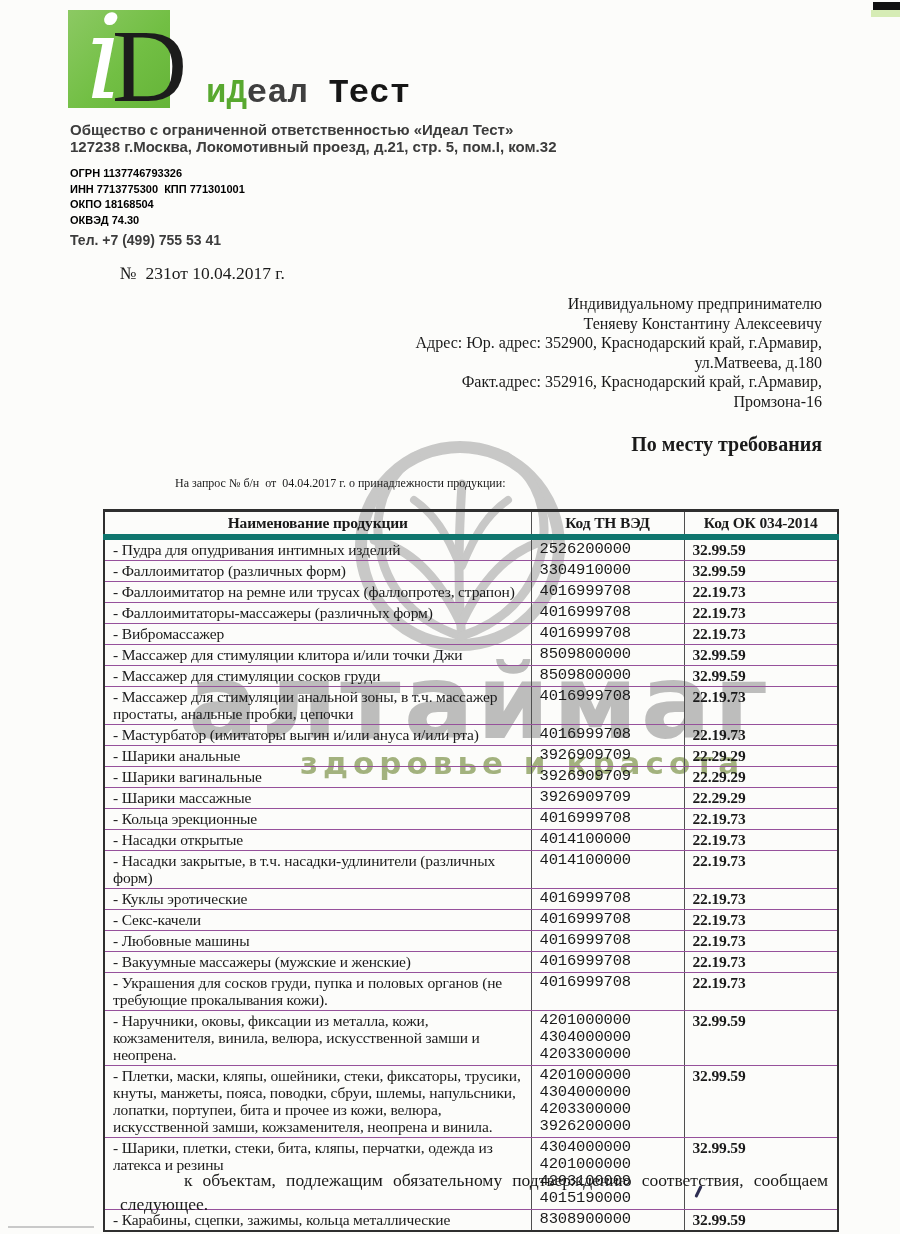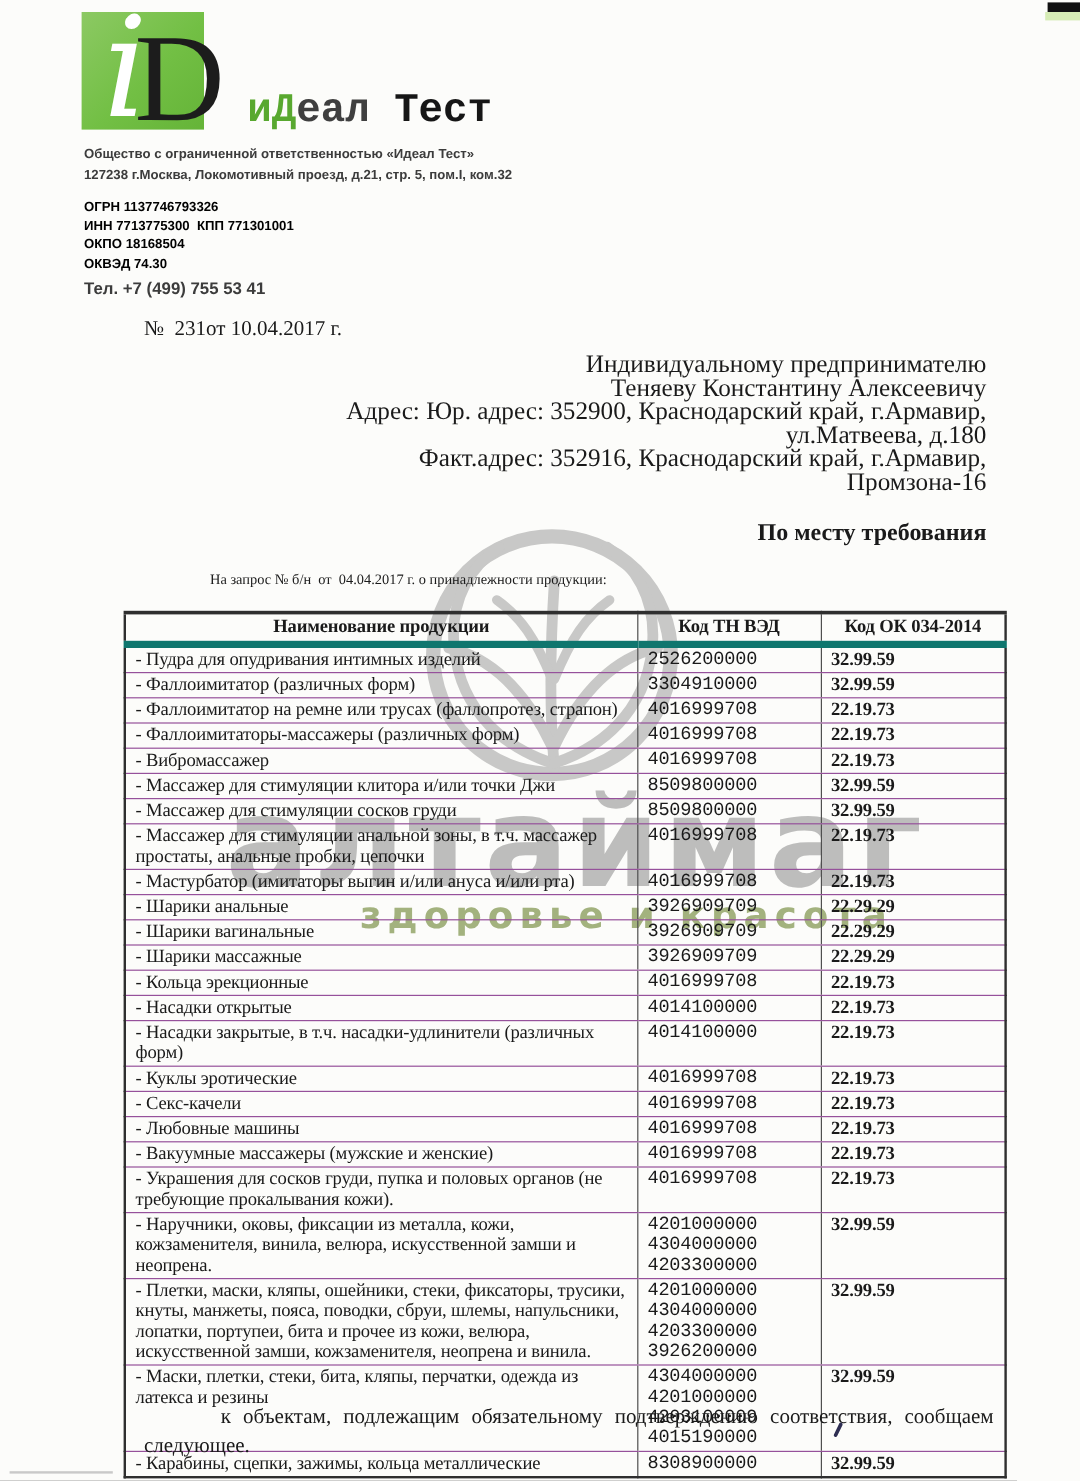--- a/index.html
+++ b/index.html
@@ -39,35 +39,35 @@
   .logo-word{
     left:206px;top:76px;font-family:Liberation Mono, monospace;
     font-weight:bold;font-size:34px;line-height:1;white-space:nowrap;z-index:3;
   }
   .logo-word .g{color:#58a82f;}
   .logo-word .m{color:#3f3f3f;}
   .logo-word .b{color:#161616;}
 
   .company-lines{
     left:70px;top:121px;font-family:"Liberation Sans",sans-serif;
-    font-weight:700;font-size:11px;line-height:17px;color:#3c3c3c;white-space:pre-wrap;
+    font-weight:700;font-size:15px;line-height:17px;color:#3c3c3c;white-space:pre-wrap;
   }
   .reg-lines{
     left:70px;top:166px;font-family:"Liberation Sans",sans-serif;
     font-weight:600;font-size:11px;line-height:15.5px;color:#000000;white-space:pre-wrap;
   }
   .phone{
     left:70px;top:232px;font-family:"Liberation Sans",sans-serif;
     font-weight:700;font-size:14px;color:#3c3c3c;
   }
 
   
   .number-line{left:120px;top:263px;font-size:17.5px;white-space:pre-wrap;}
   .recipient{
-    right:78px;top:294px;text-align:right;font-size:21px;line-height:19.5px;
+    right:78px;top:294px;text-align:right;font-size:16px;line-height:19.5px;
     white-space:pre-wrap;
   }
   .delivery-note{right:78px;top:433px;font-weight:bold;font-size:20px;}
   .intro{left:175px;top:476px;font-size:12px;white-space:pre-wrap;}
 
   
   .doc-table{left:103px;top:509px;}
   table.products{
     border-collapse:collapse;table-layout:fixed;width:734px;
     font-size:15.5px;line-height:17px;letter-spacing:-0.15px;
@@ -303,21 +303,21 @@
             <td>- Плетки, маски, кляпы, ошейники, стеки, фиксаторы, трусики, кнуты, манжеты, пояса, поводки, сбруи, шлемы, напульсники, лопатки, портупеи, бита и прочее из кожи, велюра, искусственной замши, кожзаменителя, неопрена и винила.</td>
             <td>
               <div class="code-line">4201000000</div>
               <div class="code-line">4304000000</div>
               <div class="code-line">4203300000</div>
               <div class="code-line">3926200000</div>
             </td>
             <td class="ok">32.99.59</td>
           </tr>
           <tr>
-            <td>- Маски, плетки, стеки, бита, кляпы, перчатки, одежда из латекса и резины</td>
+            <td>- Шарики, плетки, стеки, бита, кляпы, перчатки, одежда из латекса и резины</td>
             <td>
               <div class="code-line">4304000000</div>
               <div class="code-line">4201000000</div>
               <div class="code-line">4203100009</div>
               <div class="code-line">4015190000</div>
             </td>
             <td class="ok">32.99.59</td>
           </tr>
           <tr>
             <td>- Карабины, сцепки, зажимы, кольца металлические</td>

